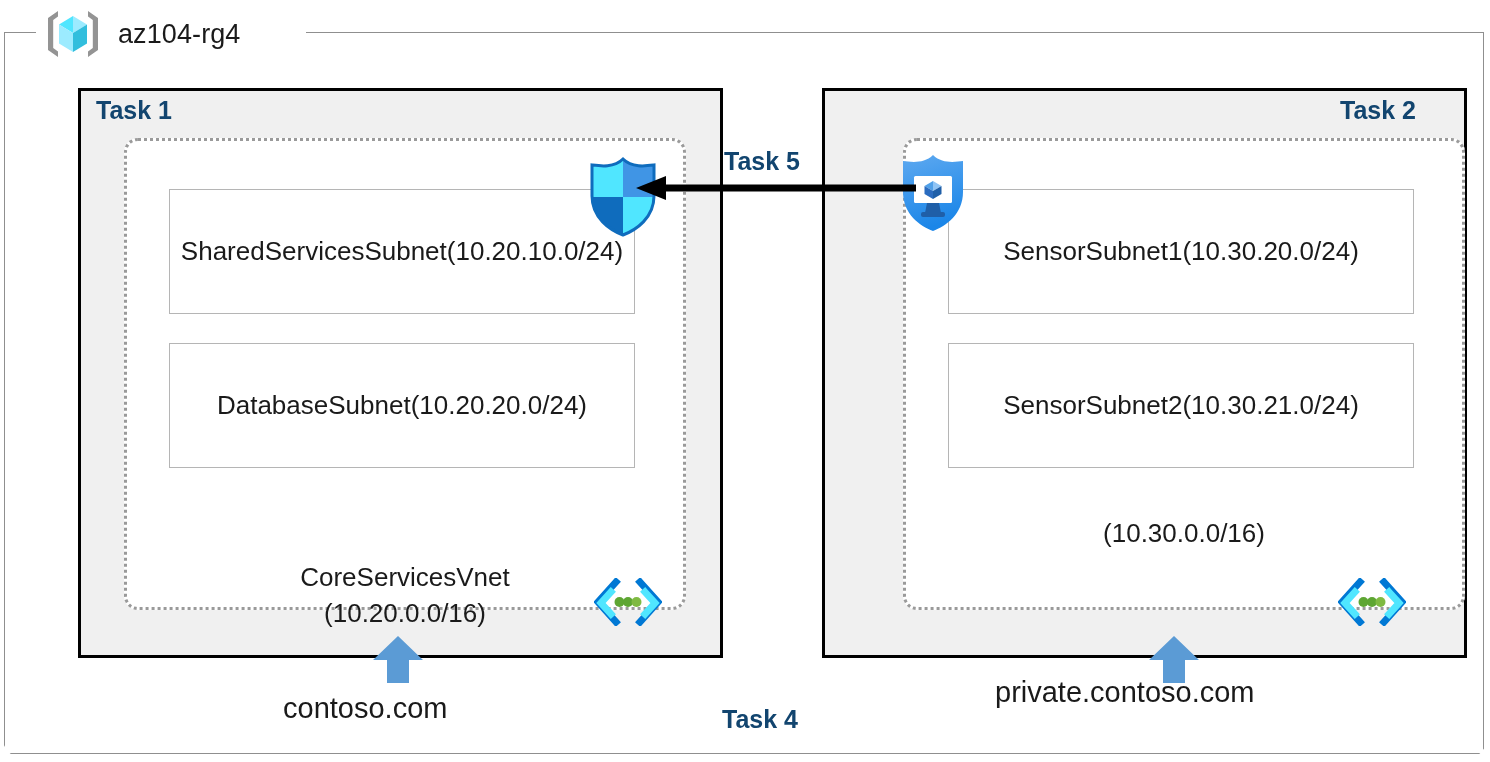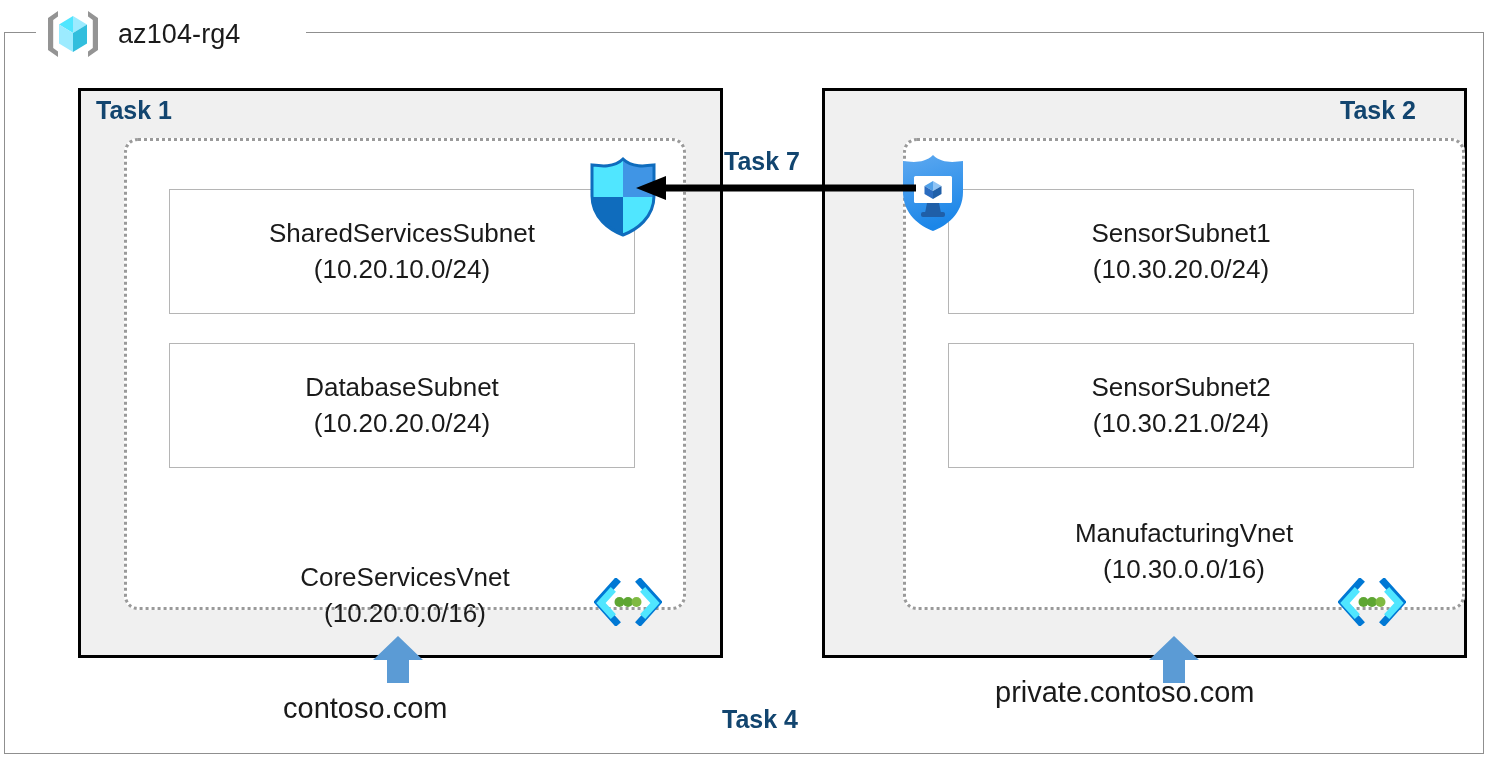--- a/index.html
+++ b/index.html
@@ -10,20 +10,21 @@
   body {
     font-family: "Liberation Sans", sans-serif;
     -webkit-font-smoothing: antialiased;
   }
   #canvas {
     position: relative;
     width: 1490px;
     height: 762px;
     background: #ffffff;
     overflow: hidden;
+    border-radius: 32px;
   }
 
   
   .rg-frame {
     position: absolute;
     left: 4px;
     top: 32px;
     width: 1480px;
     height: 722px;
     border: 1.5px solid #8f8f8f;
@@ -118,21 +119,21 @@
   #vnet1-caption { left: 0; top: 375px; margin-top: 44px; }
   #vnet2-caption { left: 0; top: 375px; }
 
   
   .subnet-box {
     position: absolute;
     border: 1.5px solid #b5b5b5;
     background: #ffffff;
     box-sizing: border-box;
     display: flex;
-    flex-direction: column;
+    flex-direction: row;
     align-items: center;
     justify-content: center;
   }
   .subnet-name, .subnet-cidr {
     font-size: 26px;
     color: #1a1a1a;
     line-height: 1.36;
     white-space: nowrap;
   }
   #subnet-shared   { left: 166px; top: 186px; width: 466px; height: 125px; }
@@ -218,21 +219,20 @@
   <div class="vnet-box" id="vnet2-box">
     <div class="subnet-box" id="subnet-sensor1" style="left:42px; top:48px;">
       <span class="subnet-name">SensorSubnet1</span>
       <span class="subnet-cidr">(10.30.20.0/24)</span>
     </div>
     <div class="subnet-box" id="subnet-sensor2" style="left:42px; top:202px;">
       <span class="subnet-name">SensorSubnet2</span>
       <span class="subnet-cidr">(10.30.21.0/24)</span>
     </div>
     <div class="vnet-caption" id="vnet2-caption">
-      <div>ManufacturingVnet</div>
       <div>(10.30.0.0/16)</div>
     </div>
   </div>
 
   <div class="gap-patch"></div>
 
   <div class="icon-abs" id="vnet1-icon-wrap">
     <svg width="68" height="48" viewBox="0 0 68 48">
       <path d="M22 4 L4 24 L22 44" stroke="#0078D4" stroke-width="7" fill="none" stroke-linecap="square"></path>
       <path d="M17 14 L7 25 L17 36" stroke="#50E6FF" stroke-width="7" fill="none" stroke-linecap="square"></path>
@@ -305,16 +305,16 @@
   </svg>
   <div class="dns-label" id="dns1-label">contoso.com</div>
 
   <svg class="up-arrow" id="dns2-arrow" viewBox="0 0 52 50">
     <path d="M26 2 L51 26 L37 26 L37 49 L15 49 L15 26 L1 26 Z" fill="#5B9BD5"></path>
   </svg>
   <div class="dns-label" id="dns2-label">private.contoso.com</div>
 
   <div class="task-label" id="task1-label">Task 1</div>
   <div class="task-label" id="task2-label">Task 2</div>
-  <div class="task-label" id="task3-label">Task 7</div>
+  <div class="task-label" id="task3-label">Task 5</div>
   <div class="task-label" id="task4-label">Task 4</div>
 
 </div>
 
 </body></html>

